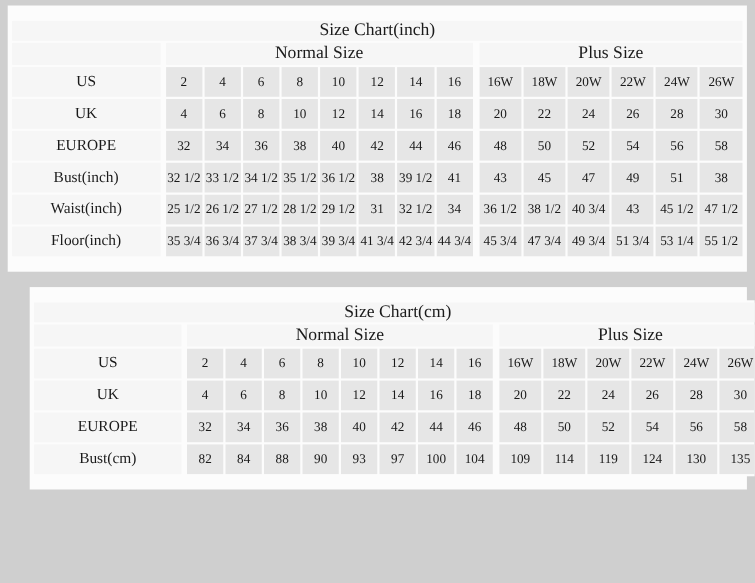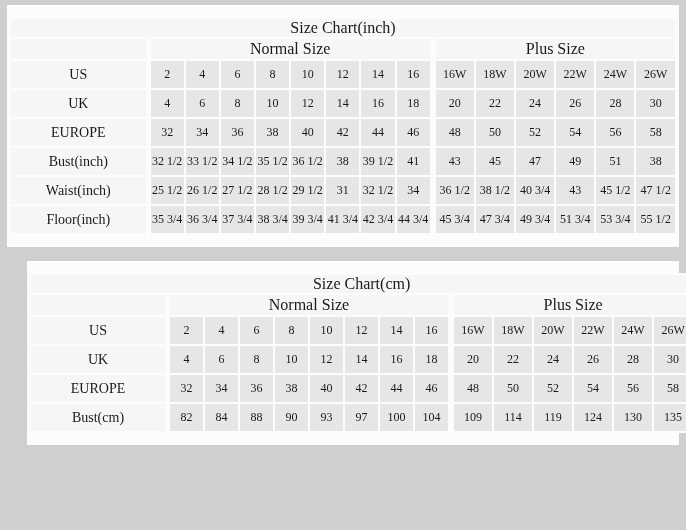--- a/index.html
+++ b/index.html
@@ -204,21 +204,21 @@
           <td class="datacell">38 3/4</td>
           <td class="datacell">39 3/4</td>
           <td class="datacell">41 3/4</td>
           <td class="datacell">42 3/4</td>
           <td class="datacell">44 3/4</td>
           <td class="spacer"></td>
           <td class="datacell">45 3/4</td>
           <td class="datacell">47 3/4</td>
           <td class="datacell">49 3/4</td>
           <td class="datacell">51 3/4</td>
-          <td class="datacell">53 3/4</td>
+          <td class="datacell">53 1/4</td>
           <td class="datacell">55 1/2</td>
         </tr>
       </tbody>
   </table>
 </div>
 
 <div class="chart-wrap second">
   <table>
     <colgroup>
       <col class="c-label">

